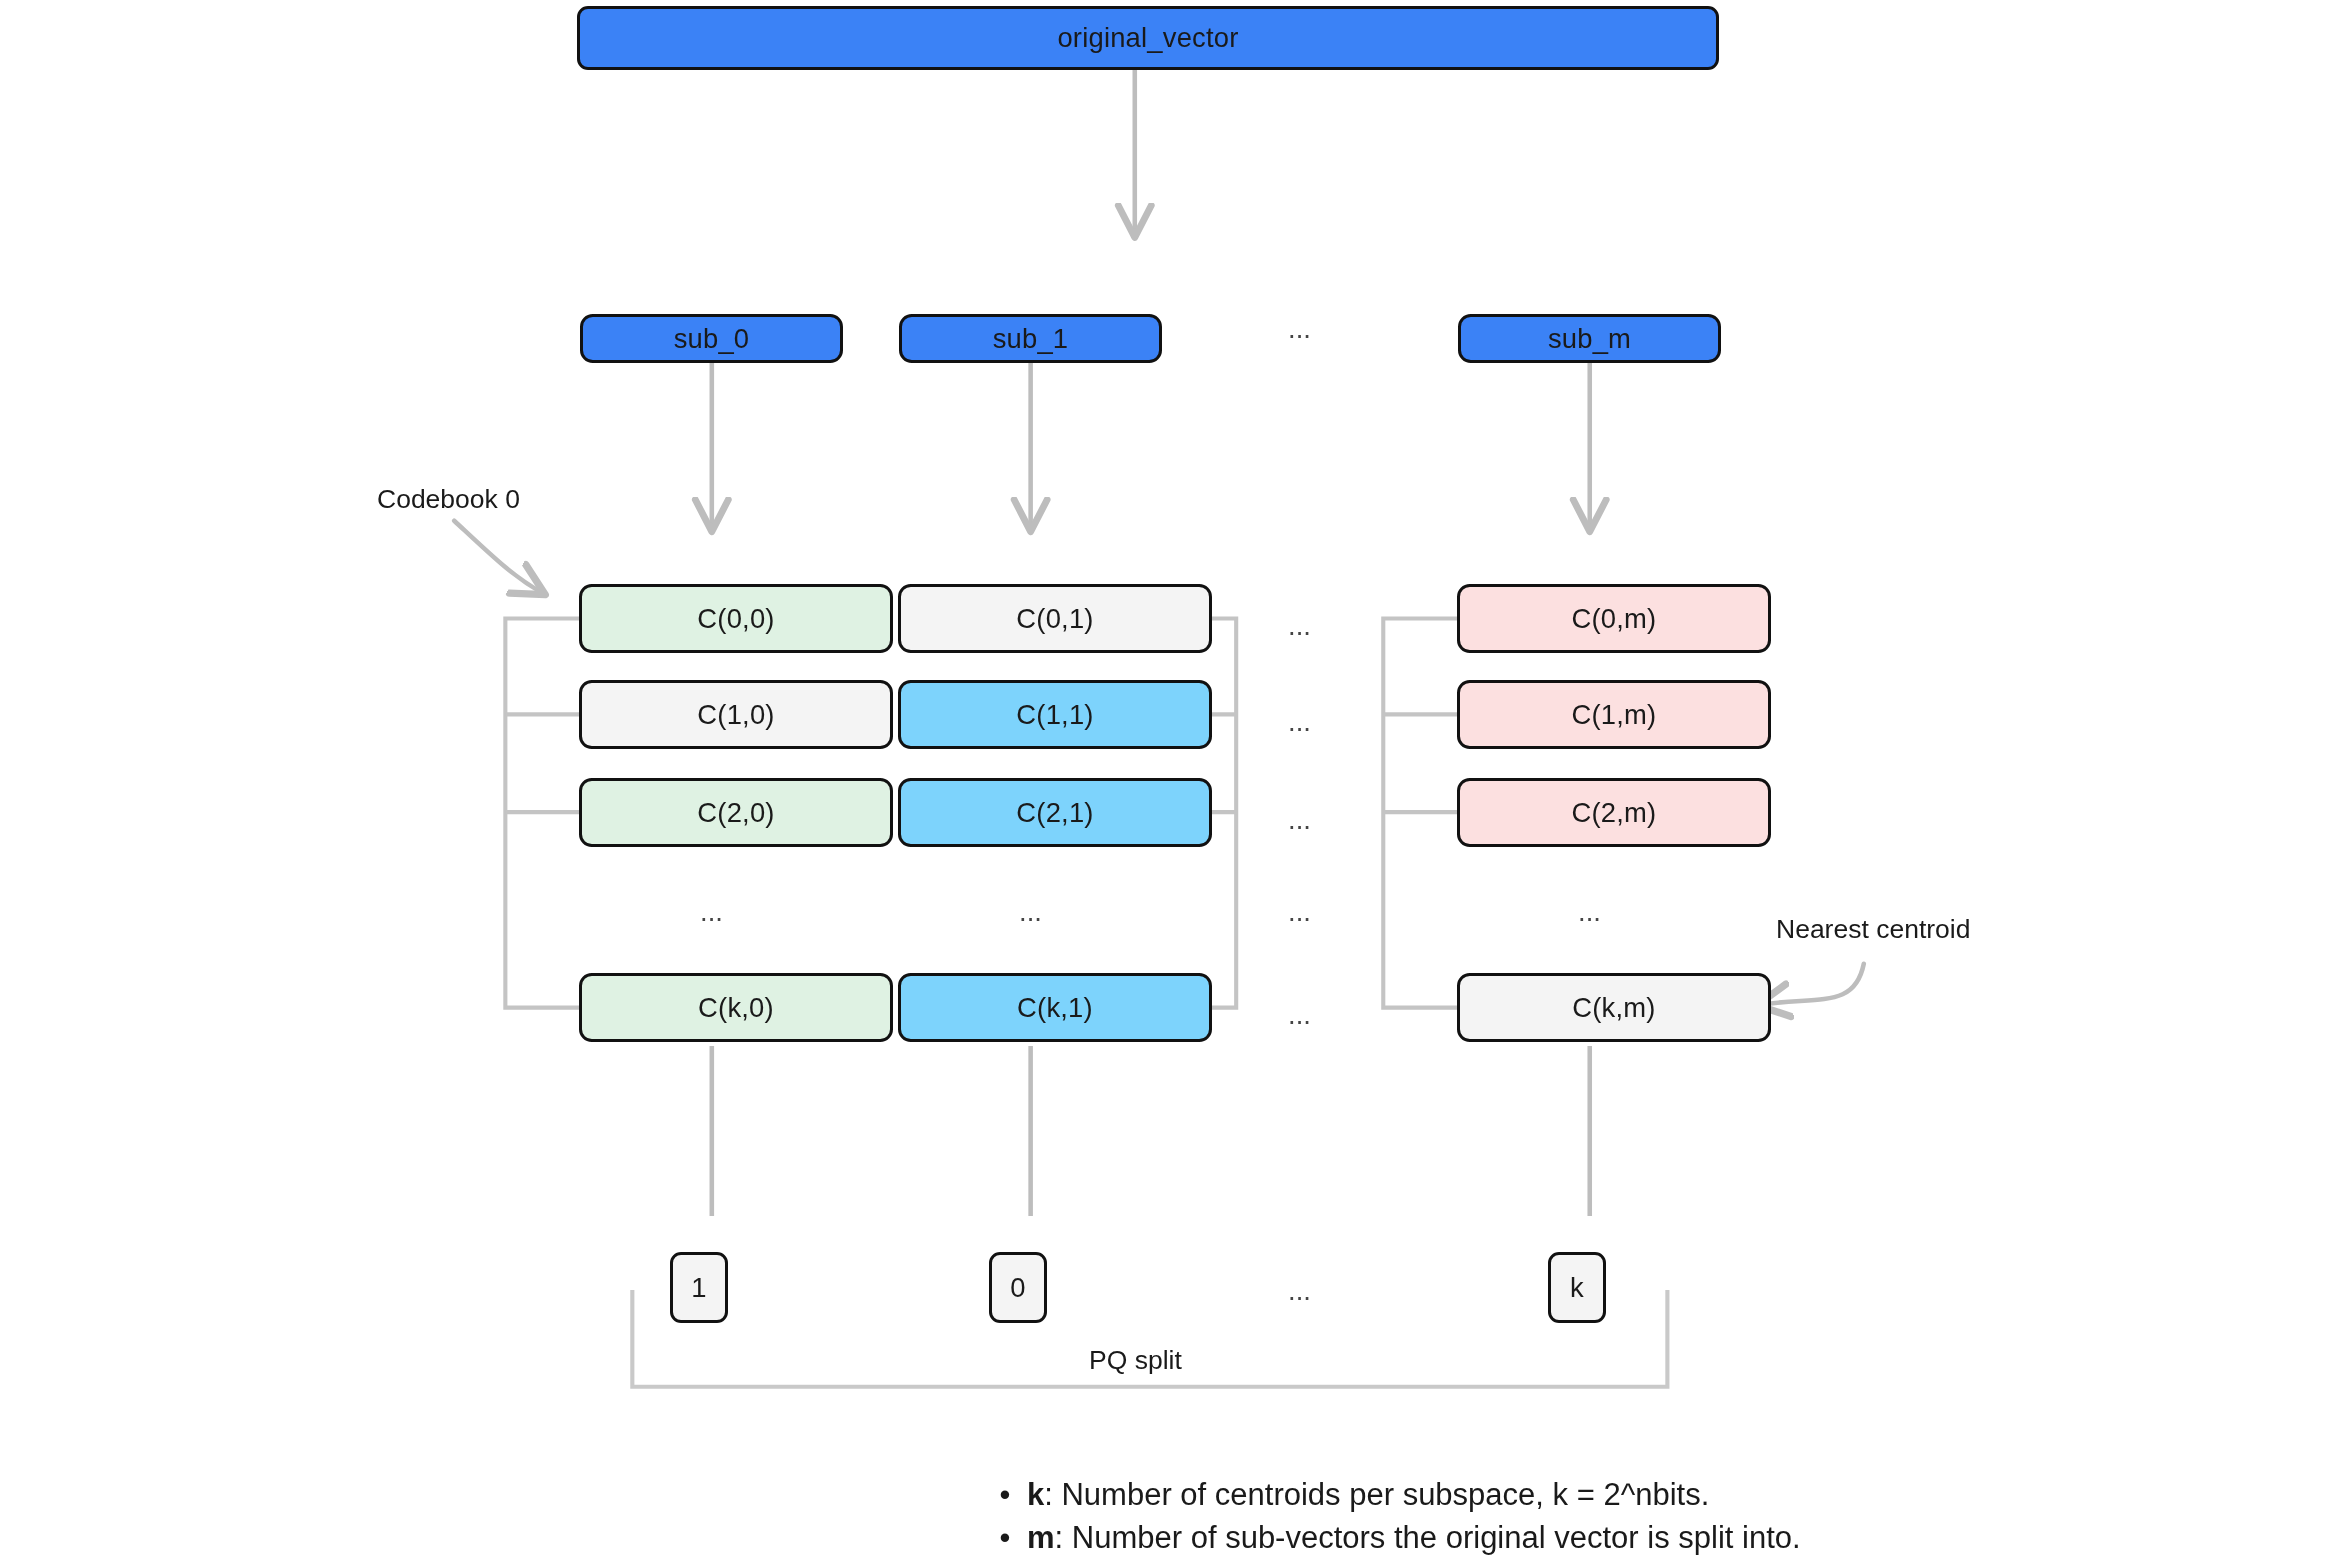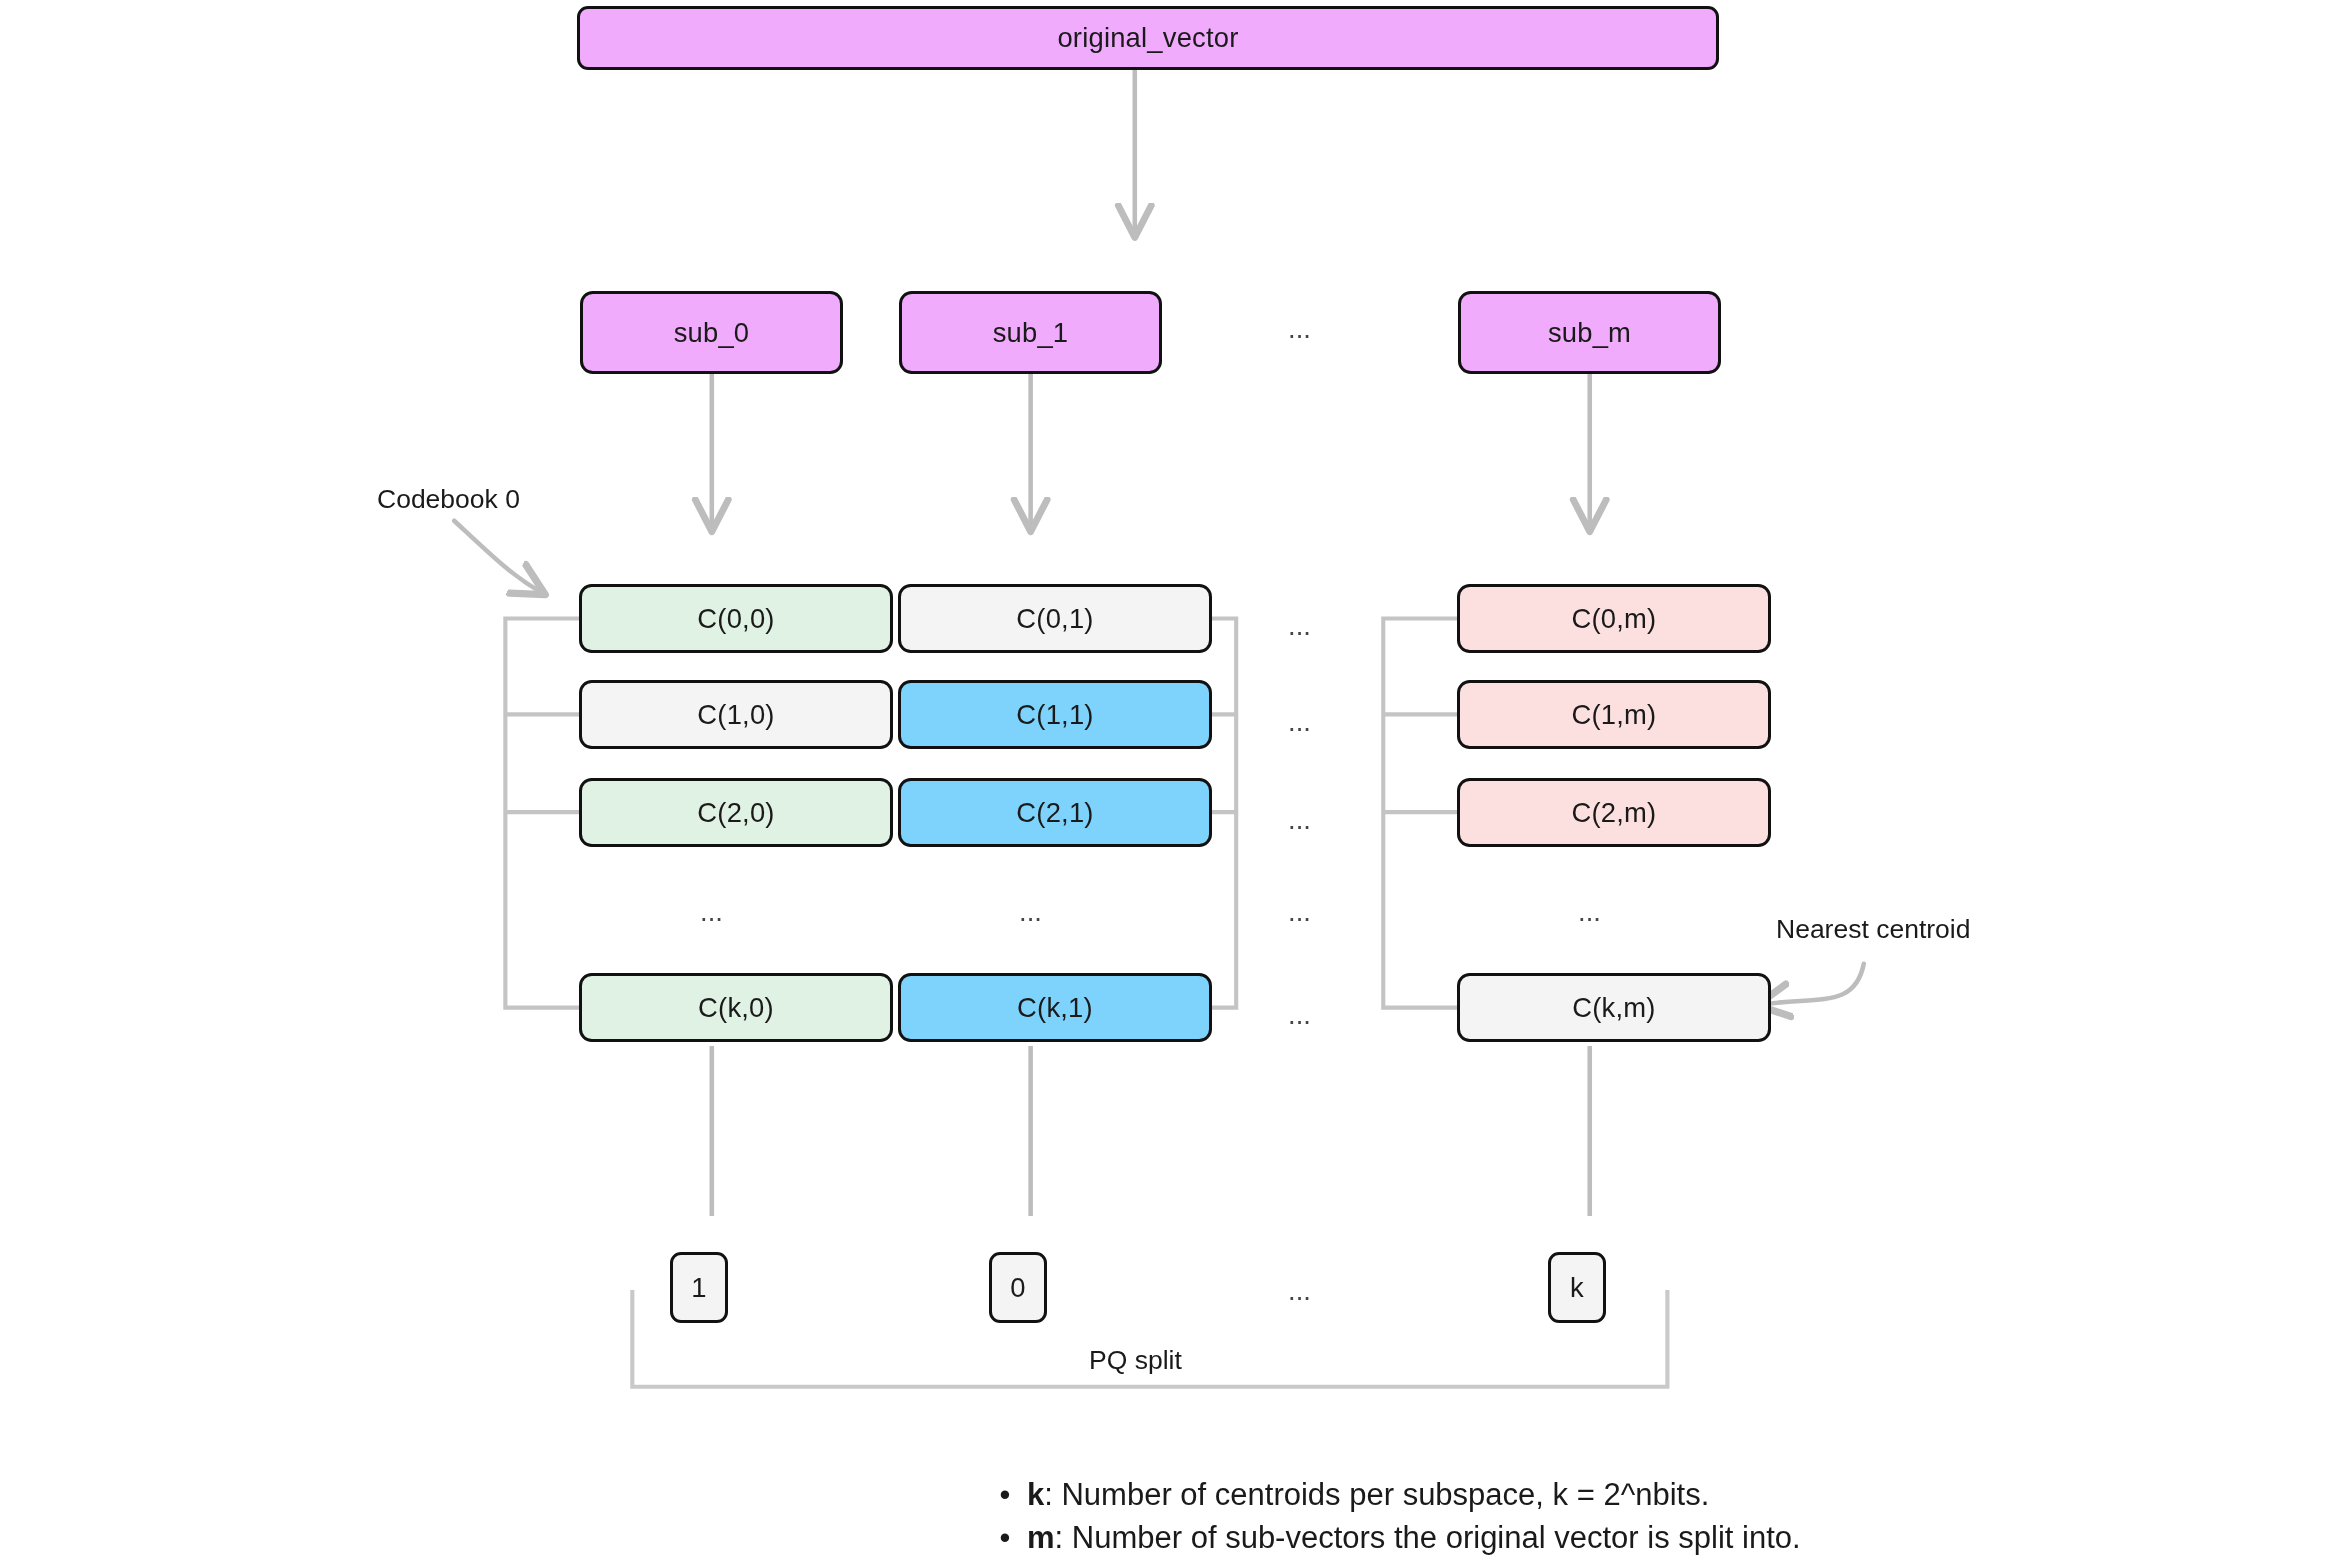--- a/index.html
+++ b/index.html
@@ -25,25 +25,25 @@
     display: flex;
     align-items: center;
     justify-content: center;
     font-size: 27.4px;
     color: #1a1a1a;
     letter-spacing: 0.2px;
     z-index: 3;
     background: #f4f4f4;
   }
   .node.wide   { width: 1142px; height: 64px; border-radius: 11px; }
-  .node.sub    { width: 263px;  height: 83px; }
+  .node.sub    { width: 263px;  height: 49px; margin-top: 23px; }
   .node.cell   { width: 314px;  height: 69px; }
   .node.code   { width: 58px;   height: 71px; border-radius: 11px; }
 
-  .fill-blue   { background: #f0abfc; }
+  .fill-blue   { background: #3b82f6; }
   .fill-green  { background: #dff2e3; }
   .fill-yellow { background: #7dd3fc; }
   .fill-pink   { background: #fce0e0; }
   .fill-grey   { background: #f4f4f4; }
 
   .ellipsis {
     position: absolute;
     font-size: 27.4px;
     color: #444;
     line-height: 1;

